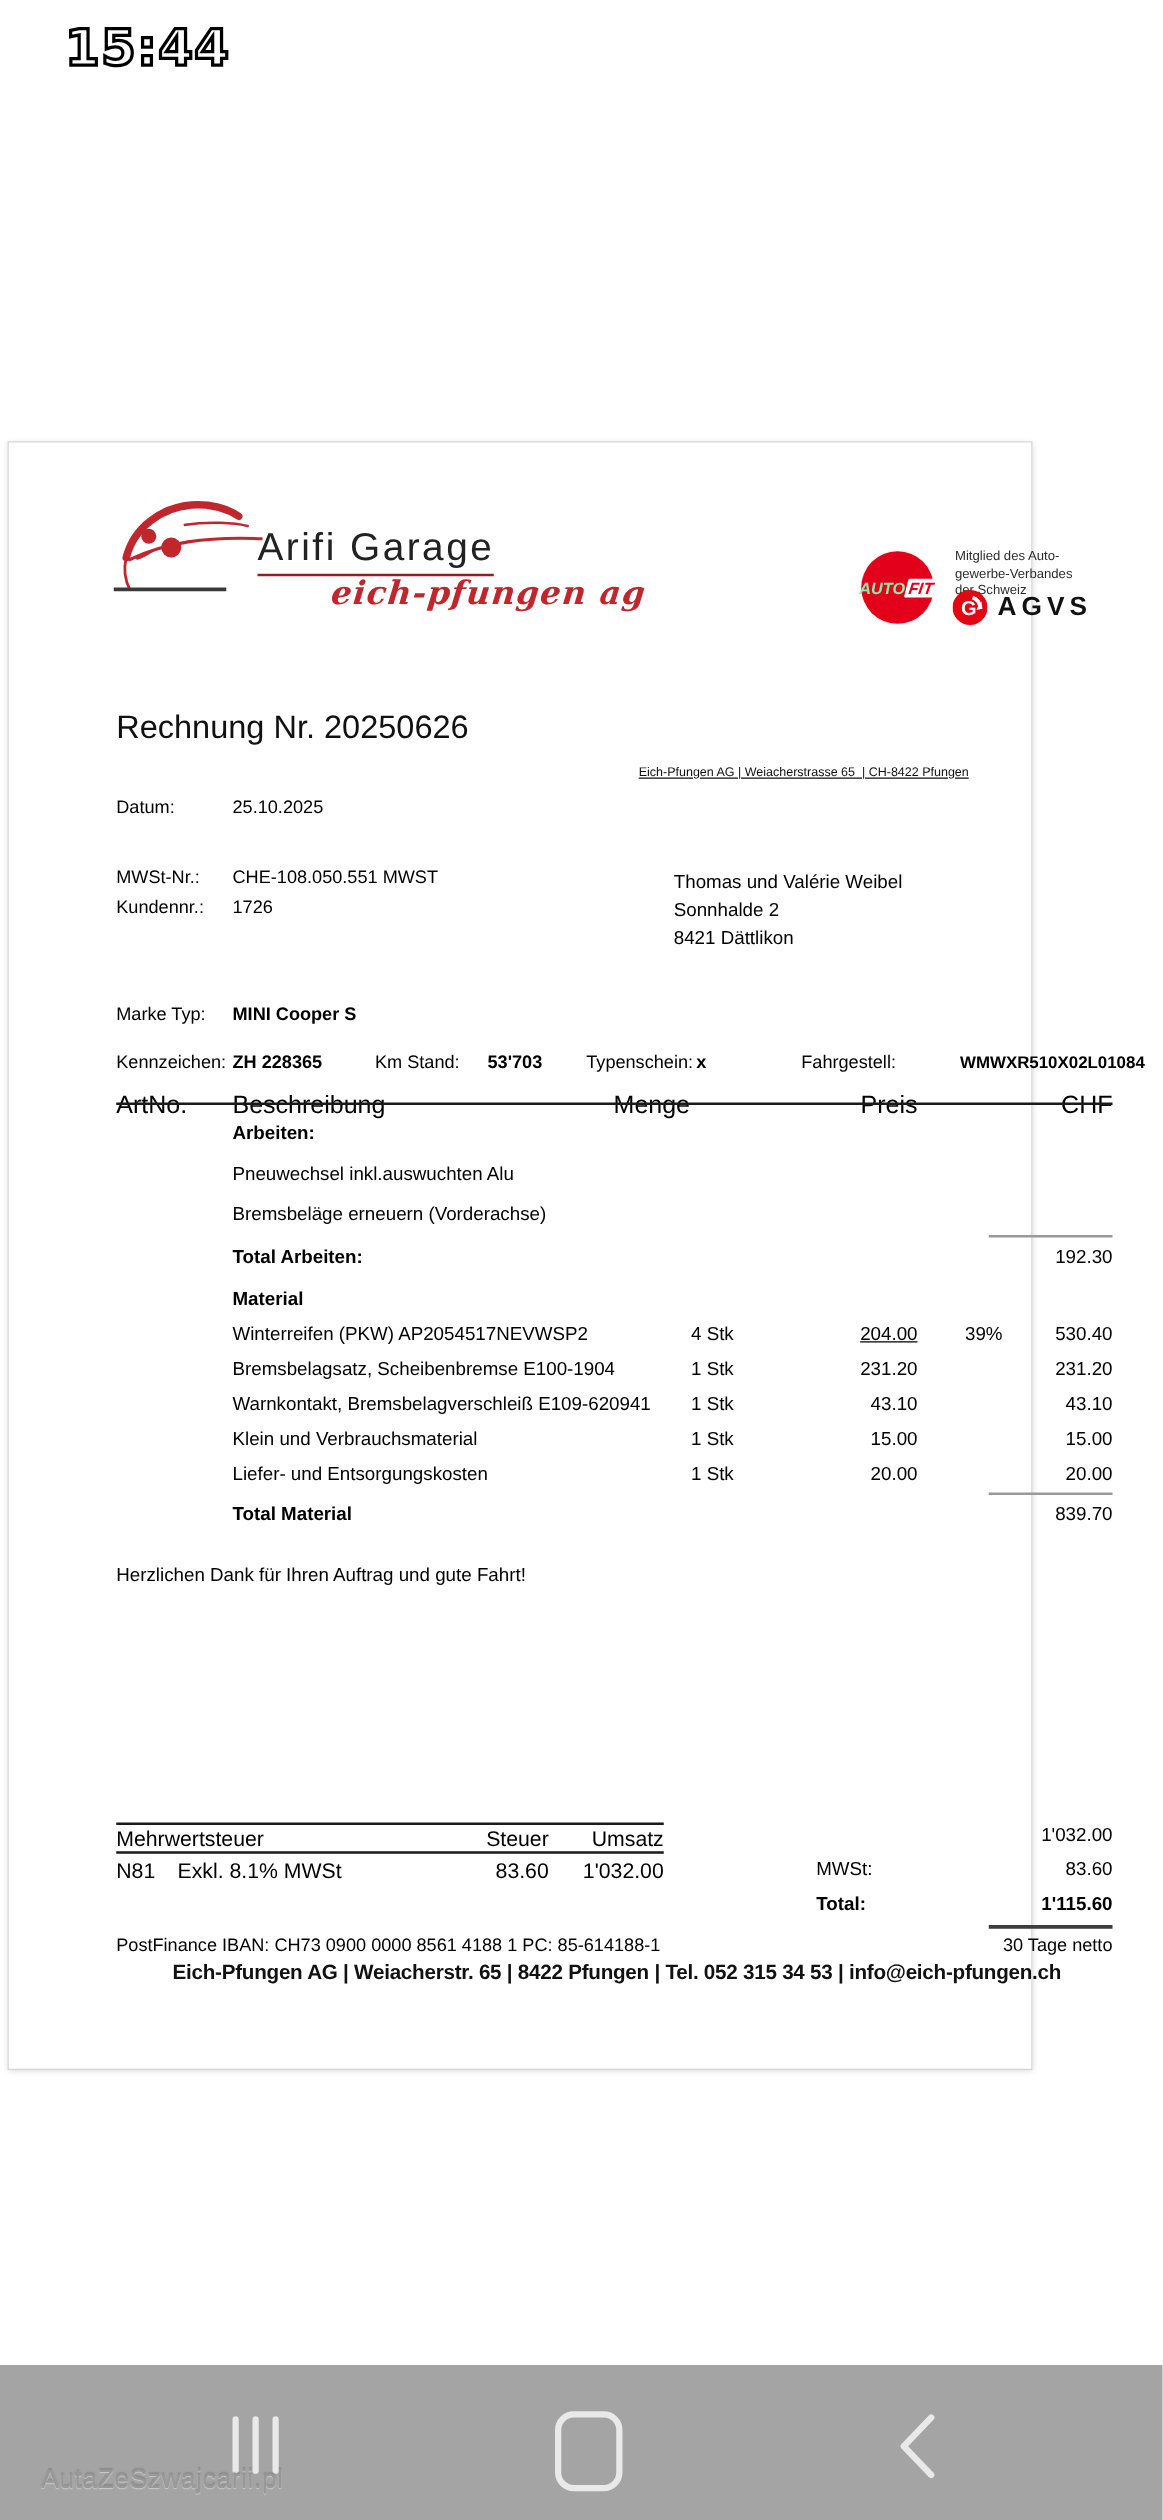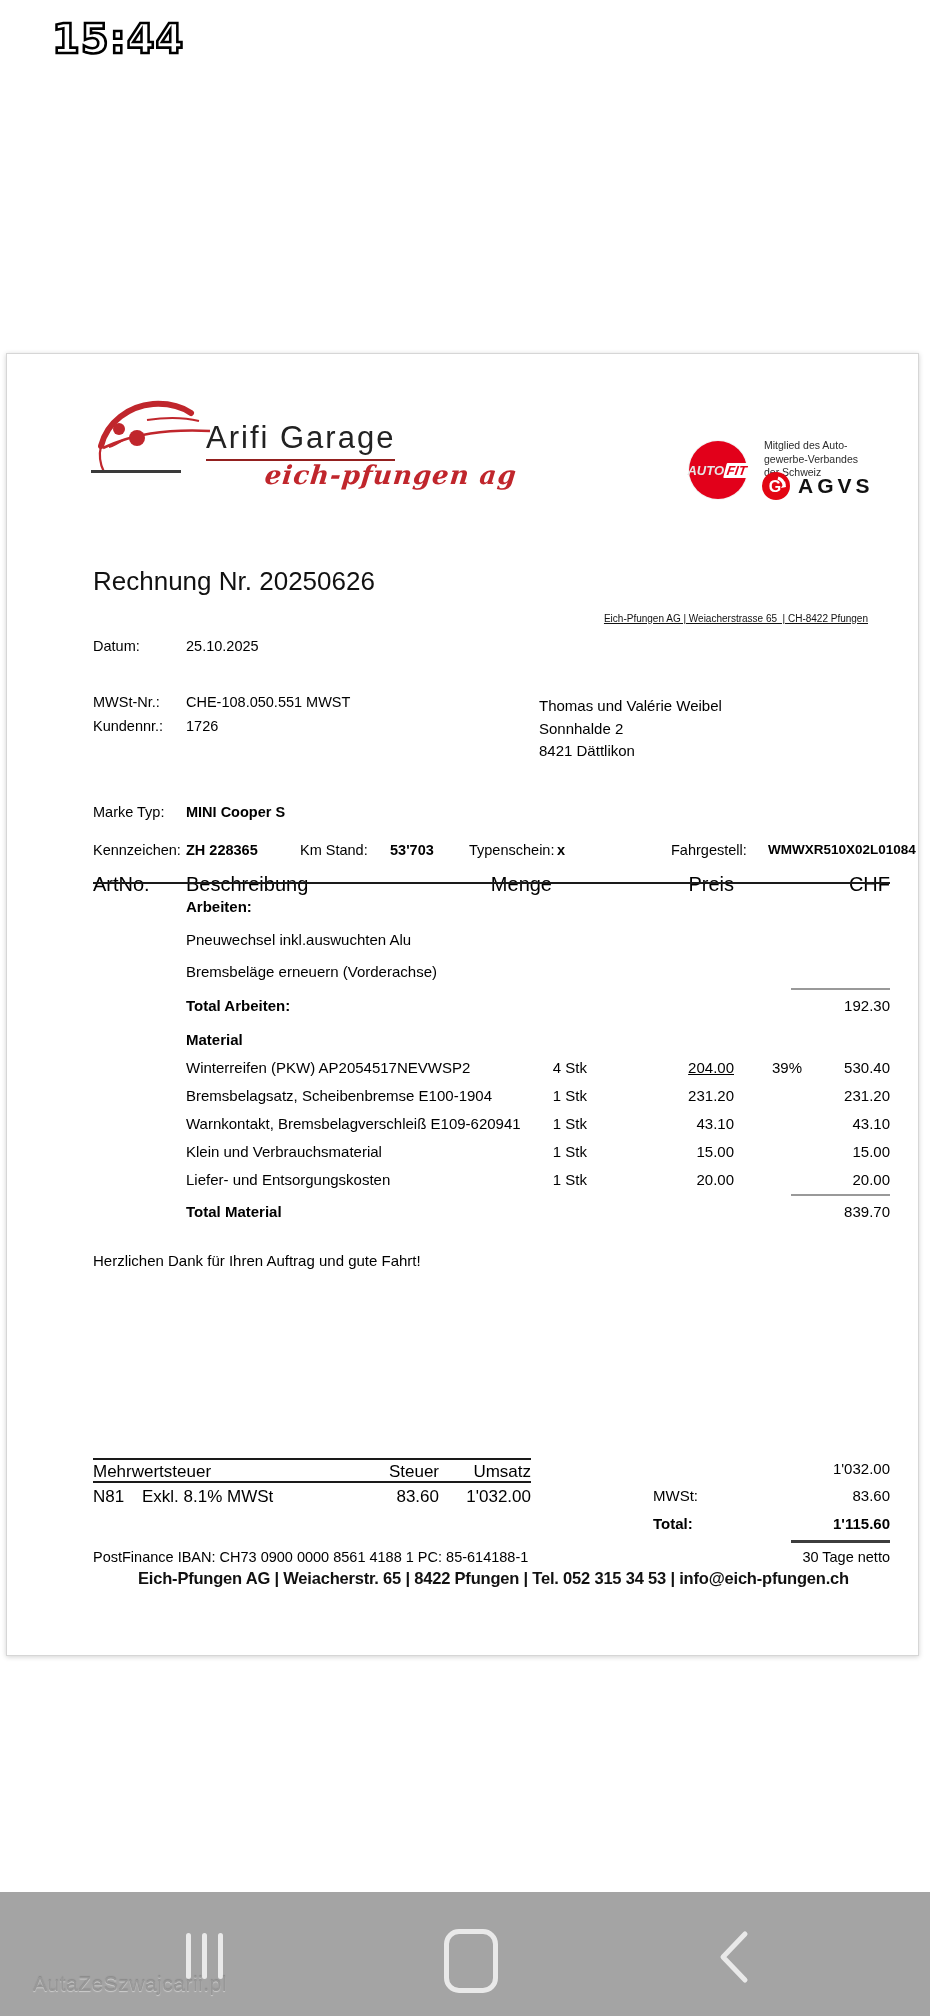--- a/index.html
+++ b/index.html
@@ -13,21 +13,21 @@
   .status-time{
     left:52px;top:16px;
     font-size:40px;font-weight:800;letter-spacing:1px;
     color:#fff;-webkit-text-stroke:2.6px #000;
     text-shadow:0 1px 0 rgba(0,0,0,.25);
     font-family:"DejaVu Sans",sans-serif;
   }
 
   
   .doc-card{
-    left:6px;top:353px;width:913px;height:1303px;
+    left:6px;top:353px;width:820px;height:1303px;
     background:#fff;border:1px solid #d6d6d6;
     box-shadow:0 1px 5px rgba(0,0,0,.18);
     box-sizing:border-box;
   }
   .doc-card *{box-sizing:border-box;}
 
   
   .logo-title{
     left:199px;top:66px;font-size:31px;font-weight:400;letter-spacing:2px;color:#222;
     border-bottom:2px solid #93201f;padding-bottom:3px;white-space:pre;
@@ -37,21 +37,21 @@
     font-family:"DejaVu Serif",serif;color:#c0262c;letter-spacing:1px;transform:skewX(-6deg);
   }
   .logo-baseline{left:84px;top:116px;width:90px;height:3px;background:#3a3a3a;}
 
   
   .autofit{
     left:682px;top:87px;width:58px;height:58px;border-radius:50%;
     background:#e2001a;display:flex;align-items:center;justify-content:center;
     box-shadow:0 0 0 1px rgba(0,0,0,.05);
   }
-  .autofit .auto{color:#e5e5e5;font-style:italic;font-weight:800;font-size:13px;letter-spacing:0;}
+  .autofit .auto{color:#86efac;font-style:italic;font-weight:800;font-size:13px;letter-spacing:0;}
   .autofit .fitband{
     background:#fff;transform:skewX(-14deg);padding:0 2px;margin-left:1px;border-radius:1px;
   }
   .autofit .fit{display:block;color:#e2001a;font-style:italic;font-weight:800;font-size:13px;transform:skewX(6deg);}
   .membership{
     left:757px;top:85px;width:120px;font-size:10.5px;line-height:13.5px;color:#2c2c2c;
   }
   .agvs-row{left:755px;top:118px;display:flex;align-items:center;}
   .agvs-label{font-size:21px;font-weight:700;letter-spacing:4px;color:#111;margin-left:8px;}
 
@@ -159,21 +159,21 @@
 
   <div class="abs veh-label" style="left:86px;top:450px;">Marke Typ:</div>
   <div class="abs veh-value" style="left:179px;top:450px;">MINI Cooper S</div>
 
   <div class="abs veh-label" style="left:86px;top:488px;">Kennzeichen:</div>
   <div class="abs veh-value" style="left:179px;top:488px;">ZH 228365</div>
   <div class="abs veh-label" style="left:293px;top:488px;">Km Stand:</div>
   <div class="abs veh-value" style="left:383px;top:488px;">53'703</div>
   <div class="abs veh-label" style="left:462px;top:488px;">Typenschein:</div>
   <div class="abs veh-value" style="left:550px;top:488px;">x</div>
-  <div class="abs veh-label" style="left:664px;top:488px;">Fahrgestell:</div>
+  <div class="abs veh-label" style="left:634px;top:488px;">Fahrgestell:</div>
   <div class="abs veh-value" style="left:717px;top:488px;font-size:13.5px;margin-left:44px;">WMWXR510X02L01084</div>
 
   <div class="abs thead" style="left:86px;top:508px;">ArtNo.</div>
   <div class="abs thead" style="left:179px;top:508px;">Beschreibung</div>
   <div class="abs thead cell-r" style="left:400px;top:508px;width:145px;">Menge</div>
   <div class="abs thead cell-r" style="left:600px;top:508px;width:127px;">Preis</div>
   <div class="abs thead cell-r" style="left:795px;top:508px;width:88px;">CHF</div>
   <div class="abs rule" style="left:86px;top:528px;width:797px;"></div>
 
   <div class="abs item bold" style="left:179px;top:544px;">Arbeiten:</div>

